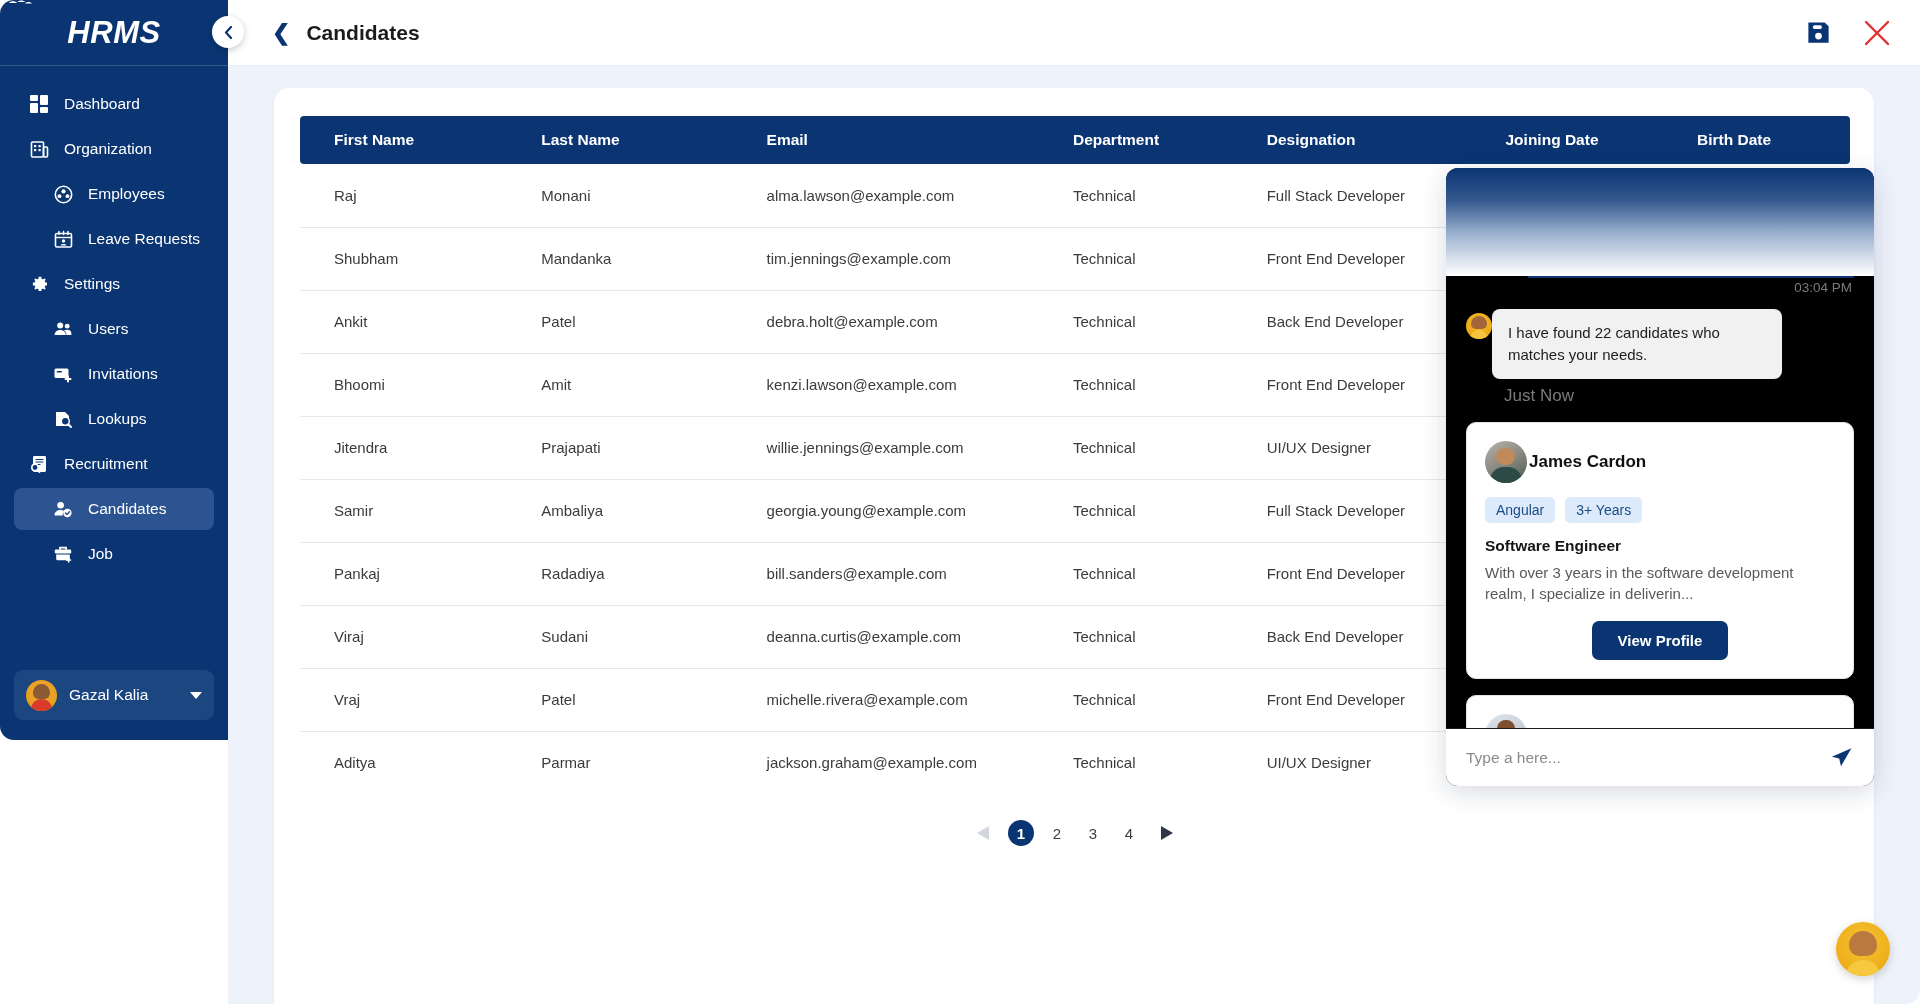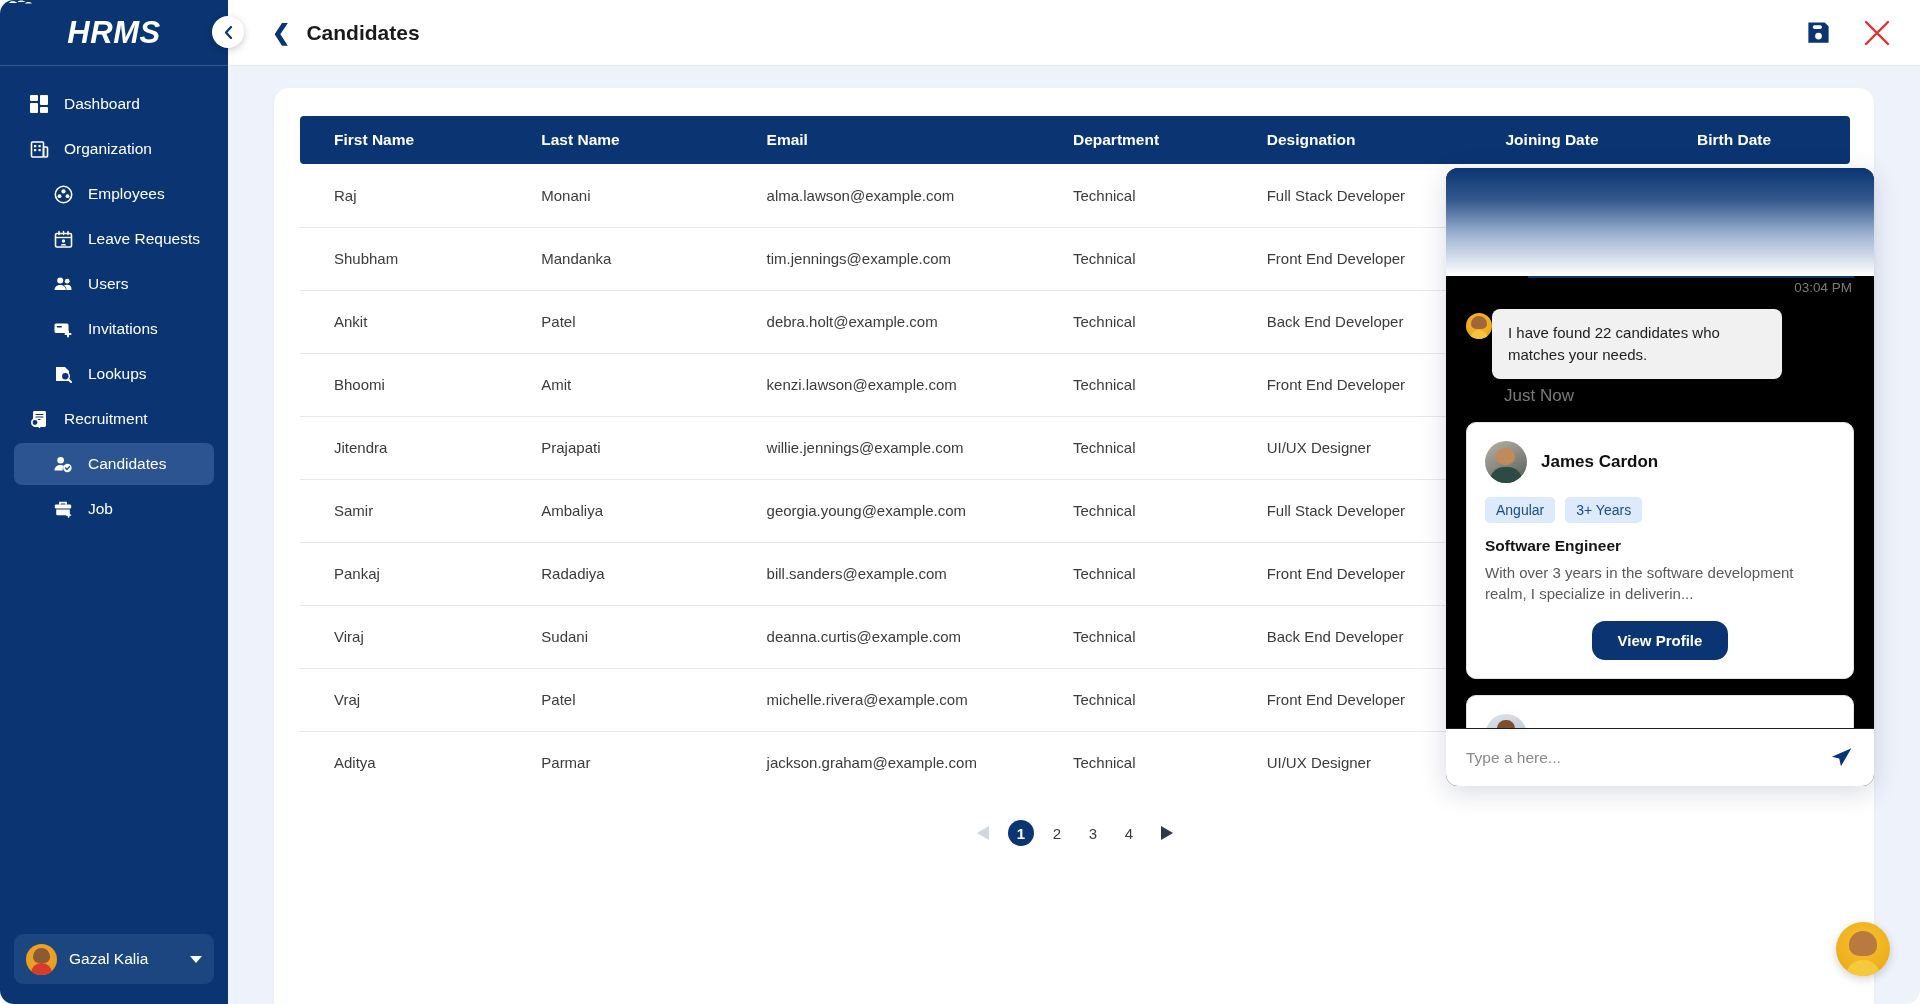--- a/index.html
+++ b/index.html
@@ -6,21 +6,21 @@
   html, body {
     width: 1920px; height: 1004px;
     font-family: "Liberation Sans", sans-serif;
     background: #ffffff;
     overflow: hidden;
   }
   .app { position: relative; width: 1920px; height: 1004px; display: flex; background:#ffffff; }
 
   
   .sidebar {
-    width: 228px; height: 1004px; flex: 0 0 228px;
+    width: 228px; height: 740px; flex: 0 0 228px;
     background: #0a3572;
     border-radius: 14px 0 0 14px;
     display: flex; flex-direction: column;
     position: relative; z-index: 30;
   }
   .brand {
     height: 66px; flex: 0 0 66px;
     display: flex; align-items: center; justify-content: center;
     border-bottom: 1px solid rgba(255,255,255,.18);
     position: relative;
@@ -147,36 +147,36 @@
   .bubble {
     background:#f1f1f1; border-radius: 8px; padding: 13px 16px;
     font-size: 15px; color:#1d1d1d; line-height: 1.45; max-width: 290px;
   }
   .msg-time-left { font-size:17px; color:#7a7a7a; margin: 7px 0 0 38px; }
 
   .cand-card {
     border:1px solid #e3e3e3; border-radius:10px; padding: 18px 18px 18px;
     margin-top: 16px; background:#fff;
   }
-  .cand-head { display:flex; align-items:center; gap:14px; }
+  .cand-head { display:flex; align-items:center; gap:2px; }
   .cand-av { width: 42px; height: 42px; border-radius:50%; flex:0 0 42px; overflow:hidden; position:relative; }
   .av-james { background: linear-gradient(150deg,#b9b2a6 0%,#8e8c86 45%,#4a5c52 100%); }
   .av-james::before{content:"";position:absolute;left:11px;top:7px;width:19px;height:17px;background:#c08a5a;border-radius:9px;}
   .av-james::after{content:"";position:absolute;left:5px;bottom:0;width:32px;height:16px;background:#2d4a44;border-radius:14px 14px 0 0;}
   .av-ralph { background: linear-gradient(160deg,#dfe5ea 0%,#c3ccd6 55%,#9fb0bf 100%); }
   .av-ralph::before{content:"";position:absolute;left:12px;top:6px;width:18px;height:17px;background:#7d4f30;border-radius:9px;}
   .av-ralph::after{content:"";position:absolute;left:4px;bottom:0;width:34px;height:16px;background:#f0705c;border-radius:13px 13px 0 0;}
   .cand-name { font-size: 17px; font-weight:700; color:#101010; }
   .tags { display:flex; gap:10px; margin-top: 14px; }
   .tag { background:#dceafb; color:#1b4c87; font-size:14px; padding: 5px 11px; border-radius:5px; }
   .cand-role { font-size:15.5px; font-weight:700; color:#151515; margin-top: 14px; }
   .cand-desc { font-size:15px; color:#5a5a5a; line-height:1.42; margin-top: 7px; }
   .view-btn {
     display:block; margin: 17px auto 0; background:#0a3572; color:#fff;
-    font-size:15px; font-weight:600; border:none; border-radius:13px;
+    font-size:15px; font-weight:600; border:none; border-radius:7px;
     padding: 11px 26px; cursor:pointer; font-family: inherit;
   }
   .chat-input {
     flex: 0 0 58px; border-top: 1px solid #1c1c1c;
     display:flex; align-items:center; padding: 0 20px; gap:26px; background:#fff;
   }
   .chat-input input {
     flex:1 1 auto; border:none; outline:none; font-size:15.5px;
     color:#222; font-family: inherit; background: transparent;
   }
@@ -262,20 +262,29 @@
               <rect x="1.5" y="3.5" width="16" height="13.5" rx="1.4" fill="none" stroke="#fff" stroke-width="1.6"></rect>
               <path d="M1.5 7.5h16" stroke="#fff" stroke-width="1.4"></path>
               <path d="M5 1.5v3M9.5 1.5v3M14 1.5v3" stroke="#fff" stroke-width="1.5" stroke-linecap="round"></path>
               <circle cx="9.5" cy="11" r="1.7" fill="#fff"></circle>
               <path d="M6.6 15.4c.5-1.9 5.3-1.9 5.8 0z" fill="#fff"></path>
             </svg>
         </span>
         <span>Leave Requests</span>
       </div>
 
+      <div class="nav-item">
+        <span class="nav-ico">
+          <svg width="20" height="20" viewBox="0 0 20 20">
+              <path fill="#fff" d="M10 6.4A3.6 3.6 0 1 0 10 13.6 3.6 3.6 0 0 0 10 6.4zm0 5.6a2 2 0 1 1 0-4 2 2 0 0 1 0 4z"></path>
+              <path fill="#fff" d="M18 8.6h-1.7a6.5 6.5 0 0 0-.7-1.7l1.2-1.2-1.5-1.5-1.2 1.2a6.5 6.5 0 0 0-1.7-.7V2.8h-2.8v1.9a6.5 6.5 0 0 0-1.7.7L6.7 4.2 5.2 5.7l1.2 1.2a6.5 6.5 0 0 0-.7 1.7H3.9v2.8h1.8a6.5 6.5 0 0 0 .7 1.7l-1.2 1.2 1.5 1.5 1.2-1.2a6.5 6.5 0 0 0 1.7.7v1.8h2.8v-1.8a6.5 6.5 0 0 0 1.7-.7l1.2 1.2 1.5-1.5-1.2-1.2a6.5 6.5 0 0 0 .7-1.7H18z"></path>
+            </svg>
+        </span>
+        <span>Settings</span>
+      </div>
 
       <div class="nav-item sub">
         <span class="nav-ico">
           <svg width="20" height="20" viewBox="0 0 20 20">
               <circle cx="7.2" cy="6.4" r="3" fill="#fff"></circle>
               <circle cx="14.2" cy="7.2" r="2.4" fill="#fff"></circle>
               <path d="M1.6 16c0-3.3 2.6-5 5.6-5s5.6 1.7 5.6 5z" fill="#fff"></path>
               <path d="M13.4 16c0-2.4-1-3.9-2.6-4.7.8-.4 2-.6 3.4-.6 2.6 0 4.2 1.4 4.2 3.7V16z" fill="#fff"></path>
             </svg>
         </span>

